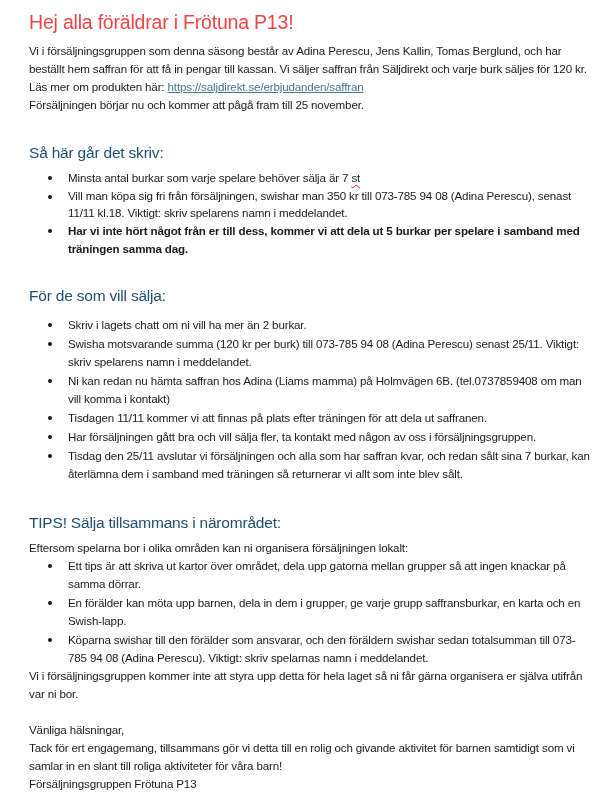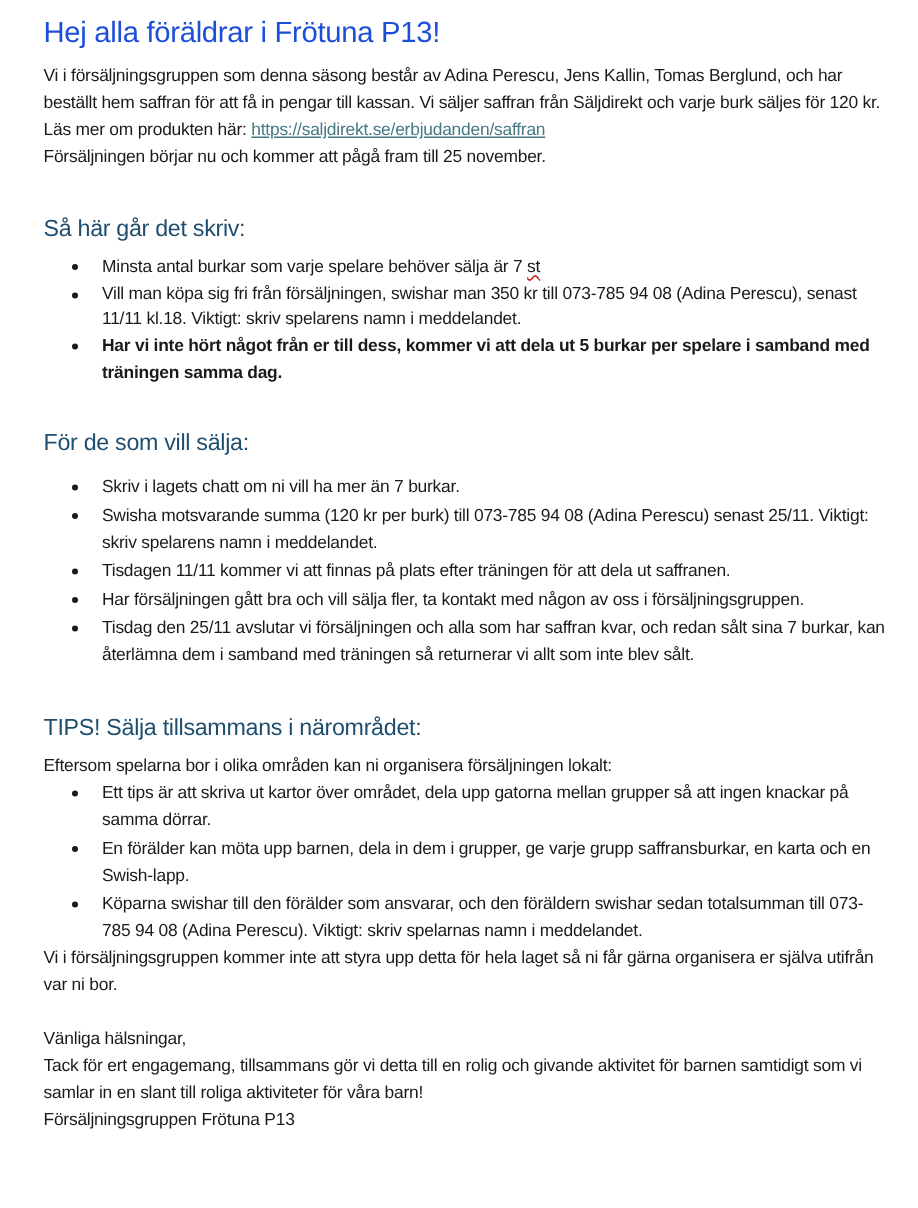--- a/index.html
+++ b/index.html
@@ -4,21 +4,21 @@
 <style>
   html, body { margin: 0; padding: 0; background: #ffffff; }
   body {
     width: 612px; height: 805px; overflow: hidden;
     font-family: "Liberation Sans", sans-serif;
     color: #1a1a1a;
   }
   .page { position: relative; padding: 10px 20px 0 29px; }
   h1 {
     font-family: "Liberation Sans", sans-serif;
-    font-weight: normal; color: #1d4ed8;
+    font-weight: normal; color: #ef4444;
     font-size: 19.5px; margin: 0; line-height: 24px; letter-spacing: -0.2px;
   }
   h2 {
     font-family: "Liberation Sans", sans-serif;
     font-weight: normal; color: #1f4e6e;
     font-size: 15.5px; margin: 0; line-height: 20px; letter-spacing: -0.2px;
   }
   p, li {
     font-size: 11.6px; line-height: 18px; margin: 0; letter-spacing: -0.15px;
   }
@@ -49,22 +49,23 @@
   <ul>
     <li style="margin-bottom:1px"><span>Minsta antal burkar som varje spelare behöver sälja är 7 </span><span class="squiggle">st</span></li>
     <li style="margin-bottom:1px; line-height:16.5px">Vill man köpa sig fri från försäljningen, swishar man 350 kr till 073-785 94 08 (Adina Perescu), senast 11/11 kl.18. Viktigt: skriv spelarens namn i meddelandet.</li>
     <li class="bold">Har vi inte hört något från er till dess, kommer vi att dela ut 5 burkar per spelare i samband med träningen samma dag.</li>
   </ul>
 
   <div style="height:28px"></div>
   <h2>För de som vill sälja:</h2>
   <div style="height:10px"></div>
   <ul>
-    <li style="margin-bottom:1px">Skriv i lagets chatt om ni vill ha mer än 7 burkar.</li>
+    <li style="margin-bottom:1px">Skriv i lagets chatt om ni vill ha mer än 2 burkar.</li>
     <li style="margin-bottom:1px">Swisha motsvarande summa (120 kr per burk) till 073-785 94 08 (Adina Perescu) senast 25/11. Viktigt: skriv spelarens namn i meddelandet.</li>
+    <li style="margin-bottom:1px">Ni kan redan nu hämta saffran hos Adina (Liams mamma) på Holmvägen 6B. (tel.0737859408 om man vill komma i kontakt)</li>
     <li style="margin-bottom:1px">Tisdagen 11/11 kommer vi att finnas på plats efter träningen för att dela ut saffranen.</li>
     <li style="margin-bottom:1px">Har försäljningen gått bra och vill sälja fler, ta kontakt med någon av oss i försäljningsgruppen.</li>
     <li>Tisdag den 25/11 avslutar vi försäljningen och alla som har saffran kvar, och redan sålt sina 7 burkar, kan återlämna dem i samband med träningen så returnerar vi allt som inte blev sålt.</li>
   </ul>
 
   <div style="height:30px"></div>
   <h2>TIPS! Sälja tillsammans i närområdet:</h2>
   <div style="height:6px"></div>
   <p>Eftersom spelarna bor i olika områden kan ni organisera försäljningen lokalt:</p>
   <ul>

